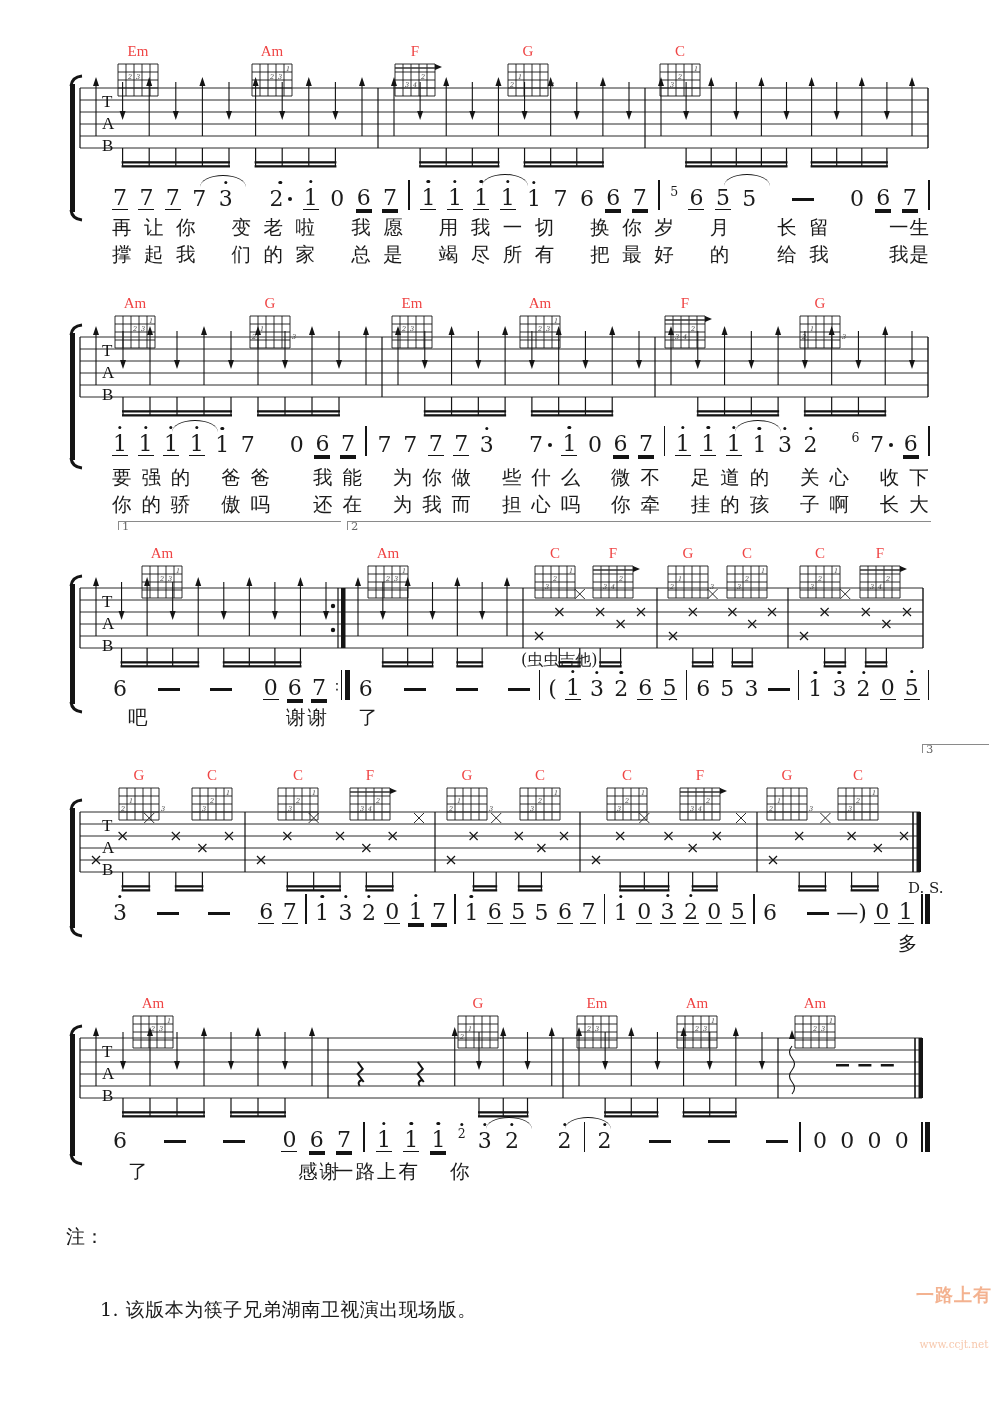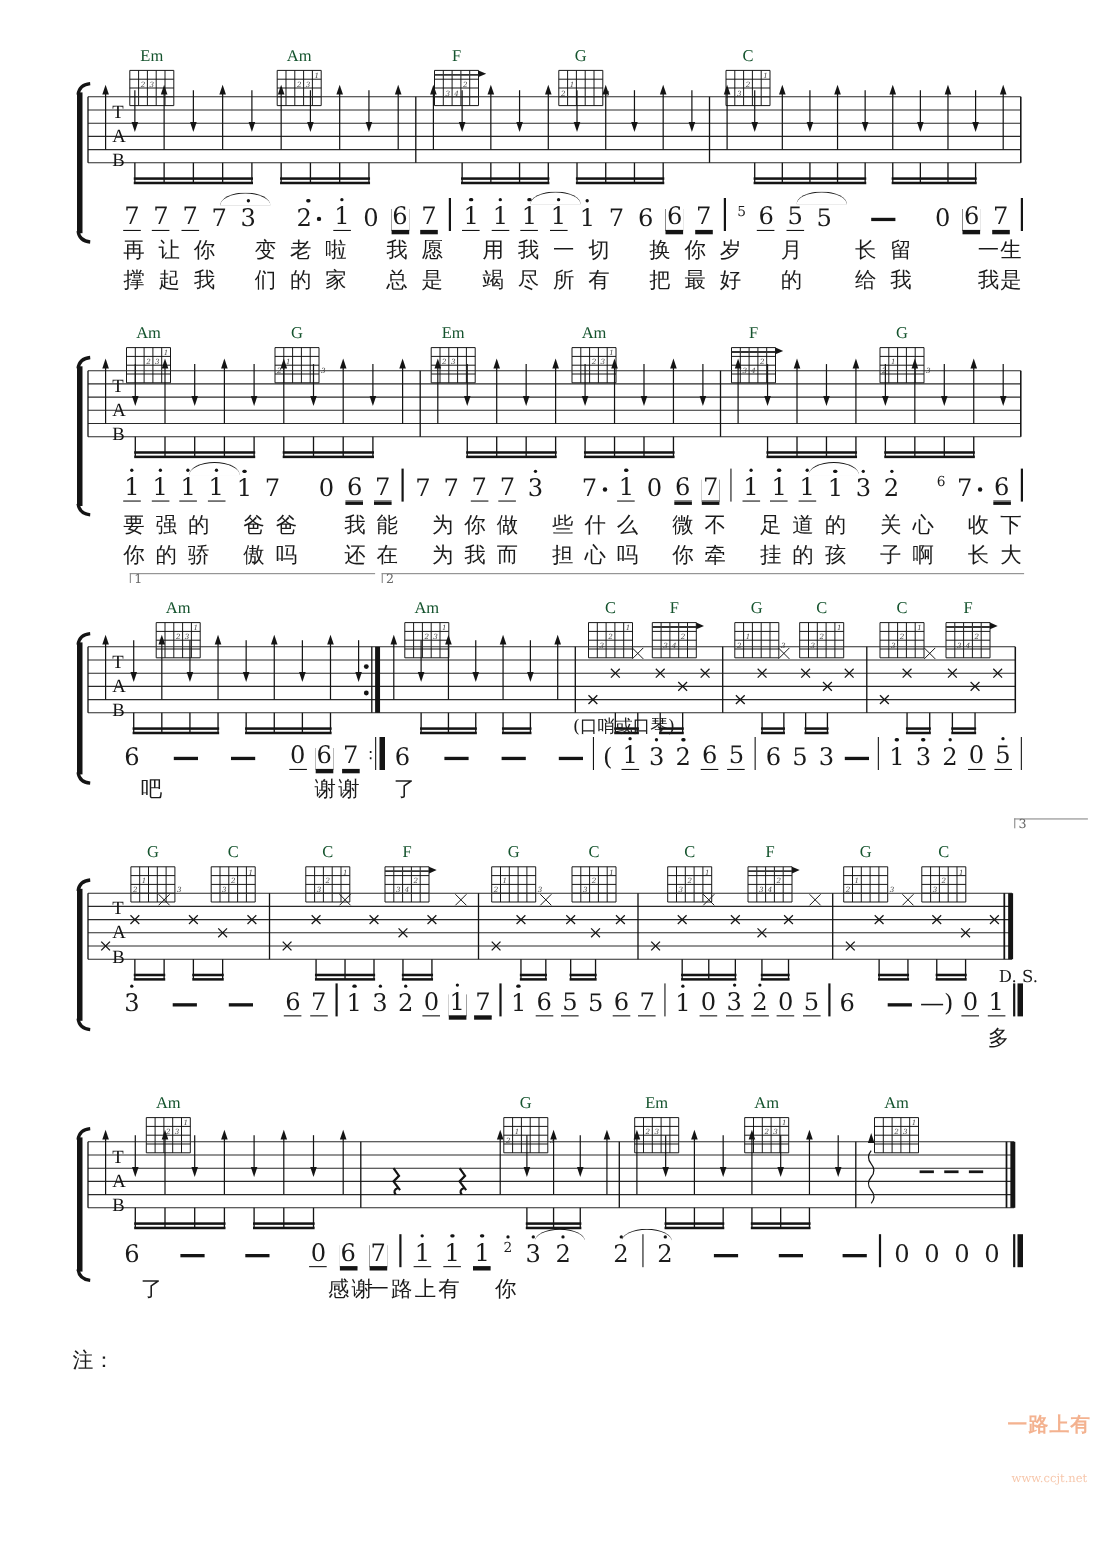--- a/index.html
+++ b/index.html
@@ -1,21 +1,21 @@
 <!DOCTYPE html>
 <html><head>
 <meta charset="utf-8">
 <style>
   html,body{margin:0;padding:0;background:#ffffff;}
   body{width:1000px;height:1414px;position:relative;font-family:"Liberation Serif",serif;color:#1b1b1b;overflow:hidden;}
   .page{position:absolute;inset:0;background:#fff;}
   .system{position:absolute;left:0;top:0;width:1000px;}
   
   .chord{position:absolute;transform:translateX(-50%);text-align:center;line-height:1;}
-  .cname{font-size:15px;font-family:"Liberation Serif",serif;color:#14532d;margin-bottom:1px;}
+  .cname{font-size:15px;font-family:"Liberation Serif",serif;color:#ef4444;margin-bottom:1px;}
   
   .melody{position:absolute;left:112px;right:70px;height:34px;display:flex;justify-content:space-between;align-items:flex-end;}
   .tok{position:relative;display:inline-flex;align-items:flex-end;font-family:"DejaVu Serif",serif;font-size:22px;line-height:1;}
   .tok .t{display:inline-block;padding:0 1px;}
   .u1 .t{border-bottom:1.7px solid #141414;}
   .u2 .t{border-bottom:1.7px solid #141414;box-shadow:0 3px 0 0 #141414;}
   .od{position:absolute;top:-7px;left:50%;transform:translateX(-50%);width:3.4px;height:3.4px;border-radius:50%;background:#141414;}
   .aug{width:4px;height:4px;border-radius:50%;background:#141414;margin:0 0 9px 4px;}
   .g{transform:translateY(-12px);}
   .g .t{font-size:12.5px;padding:0;}
@@ -2004,23 +2004,24 @@
   <div id="overlays">
       <div class="volta" style="left: 118px; width: 222px; top: 521px;">
         <span class="vl">1</span>
       </div>
       <div class="volta" style="left: 347px; width: 583px; top: 521px;">
         <span class="vl">2</span>
       </div>
       <div class="volta" style="left: 922px; width: 66px; top: 744px;">
         <span class="vl">3</span>
       </div>
-      <div class="ann" style="left: 521px; top: 650px; font-size: 16px;">(口哨或口琴)</div>
+      <div class="ann" style="left: 521px; top: 650px; font-size: 16px;">(虫虫吉他)</div>
       <div class="ann" style="left: 908px; top: 879px; font-size: 15px;">D. S.</div>
     </div>
 
   <span class="f-label">注：</span>
+  <div class="f-item">1. 该版本为筷子兄弟湖南卫视演出现场版。</div>
 
   <div class="watermark">
     <div class="wm1">一路上有</div>
     <div class="wm2">www.ccjt.net</div>
   </div>
 </div>
 
 </body></html>

